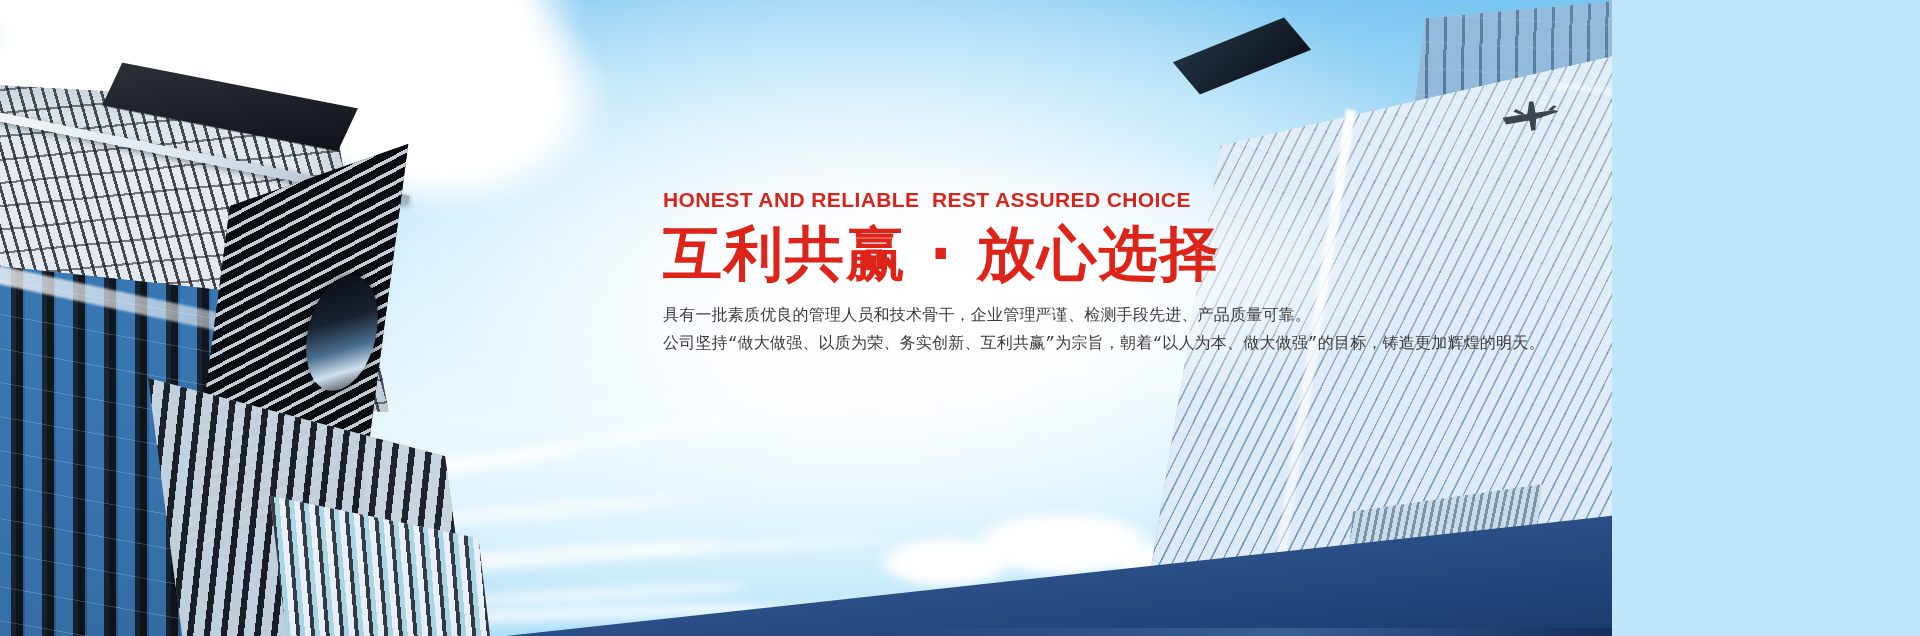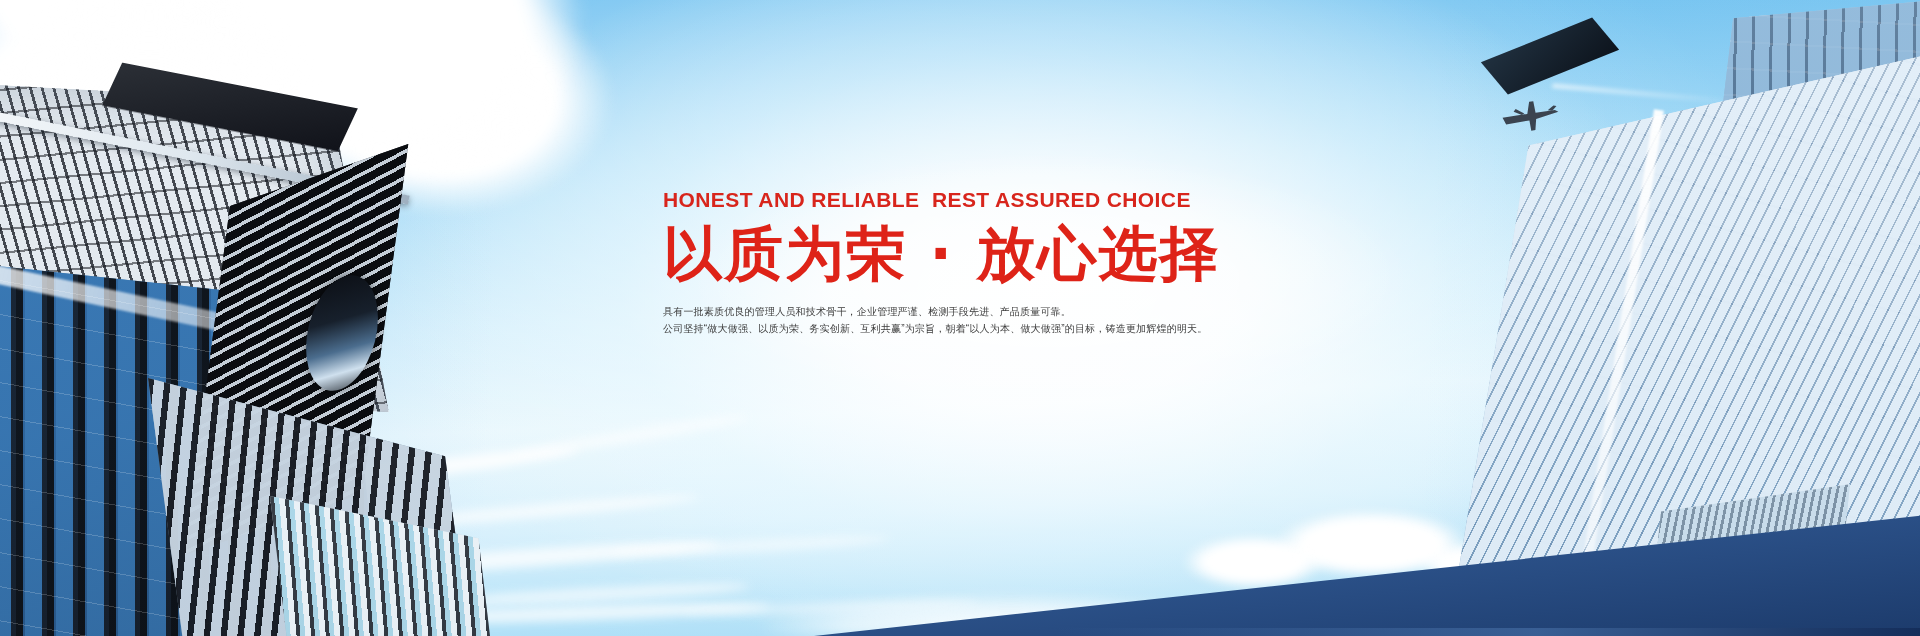--- a/index.html
+++ b/index.html
@@ -3,21 +3,21 @@
 <meta charset="utf-8">
 <title>Banner</title>
 <style>
   * { margin:0; padding:0; box-sizing:border-box; }
   html,body{
     width:1920px; height:636px; overflow:hidden;
     font-family:"Liberation Sans","DejaVu Sans",sans-serif;
     background:#bfe6fa;
   }
   .banner{
-    position:relative; width:1920px; height:636px; overflow:hidden;
+    position:relative; width:1612px; height:636px; overflow:hidden;
   }
 
   
   .sky{
     position:absolute; inset:0;
     background:
       radial-gradient(ellipse 900px 520px at 54% 46%, rgba(255,255,255,.96) 0%, rgba(255,255,255,.80) 22%, rgba(236,250,255,.45) 46%, rgba(225,246,255,0) 72%),
       radial-gradient(ellipse 1400px 700px at 48% 38%, rgba(255,255,255,.55) 0%, rgba(255,255,255,0) 62%),
       linear-gradient(177deg, #5fb9ee 0%, #7ec8f2 14%, #a5dbf7 30%, #cdecfb 48%, #e6f6fd 62%, #d4effc 76%, #b4e2f8 88%, #9ed8f5 100%);
   }
@@ -232,23 +232,23 @@
     font-family:"Liberation Sans","DejaVu Sans",sans-serif;
   }
   .headline{
     margin-top:10px;
     font-size:59px; font-weight:bold; color:#de2318;
     letter-spacing:2px; line-height:1.12; white-space:pre;
     font-family:"DejaVu Sans","Liberation Sans",sans-serif;
   }
   .body-copy{ margin-top:16px; }
   .body-line{
-    font-size:10px; color:#3c3c3c; line-height:1.72;
+    font-size:16px; color:#3c3c3c; line-height:1.72;
     letter-spacing:.2px; white-space:nowrap;
-    font-family:Liberation Sans, sans-serif;
+    font-family:Liberation Mono, monospace;
   }
 
   .glow-behind{
     position:absolute; left:560px; top:120px; width:980px; height:320px;
     background:radial-gradient(ellipse 480px 170px at 50% 50%, rgba(255,255,255,.85) 0%, rgba(255,255,255,.45) 45%, rgba(255,255,255,0) 75%);
     z-index:10; pointer-events:none;
   }
 </style>
 </head>
 <body>
@@ -308,20 +308,20 @@
         <path d="M30 24 L40 34 L36 35 L26 27 Z"></path>
         <path d="M74 40 L84 36 L88 38 L80 43 Z"></path>
       </g>
     </svg>
   </div>
 
   <div class="glow-behind"></div>
 
   <div class="copy">
     <div class="kicker">HONEST AND RELIABLE  REST ASSURED CHOICE</div>
-    <div class="headline">以质为荣 · 放心选择</div>
+    <div class="headline">互利共赢 · 放心选择</div>
     <div class="body-copy">
       <div class="body-line">具有一批素质优良的管理人员和技术骨干，企业管理严谨、检测手段先进、产品质量可靠。</div>
       <div class="body-line">公司坚持“做大做强、以质为荣、务实创新、互利共赢”为宗旨，朝着“以人为本、做大做强”的目标，铸造更加辉煌的明天。</div>
     </div>
   </div>
 
 </div>
 
 </body></html>

